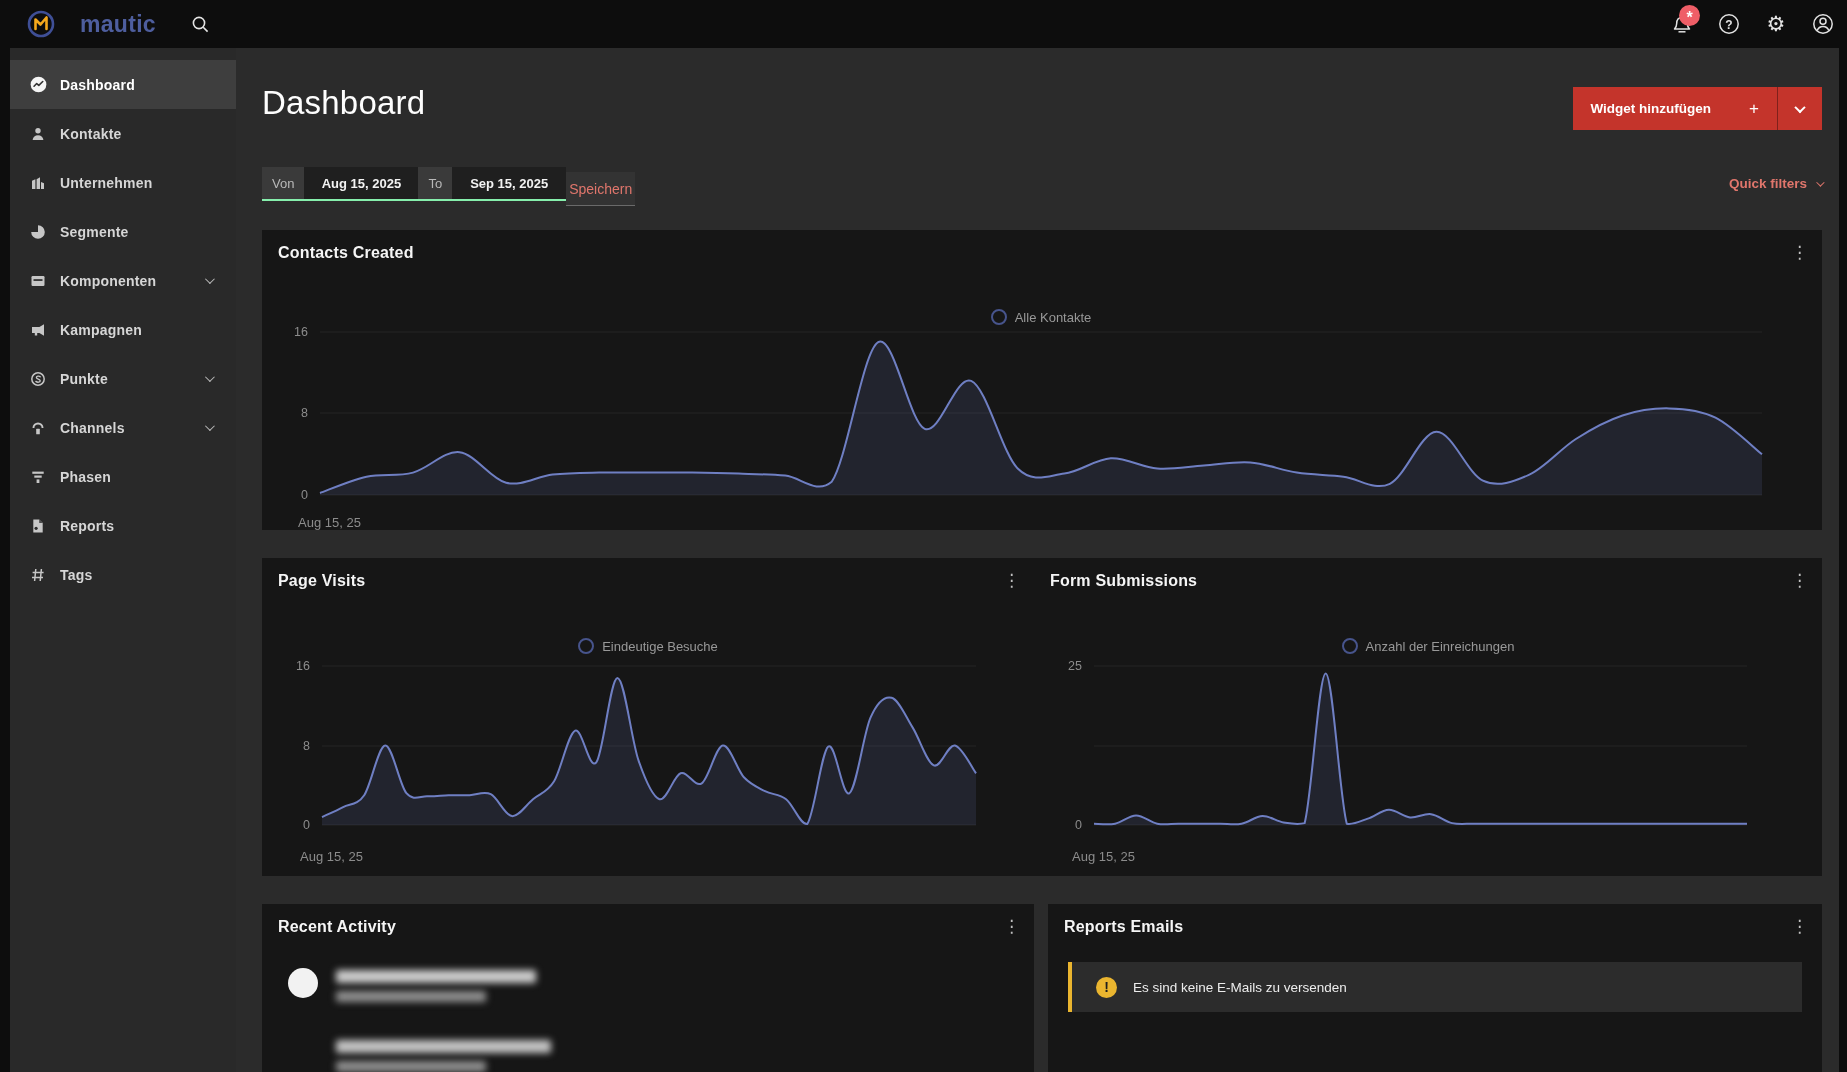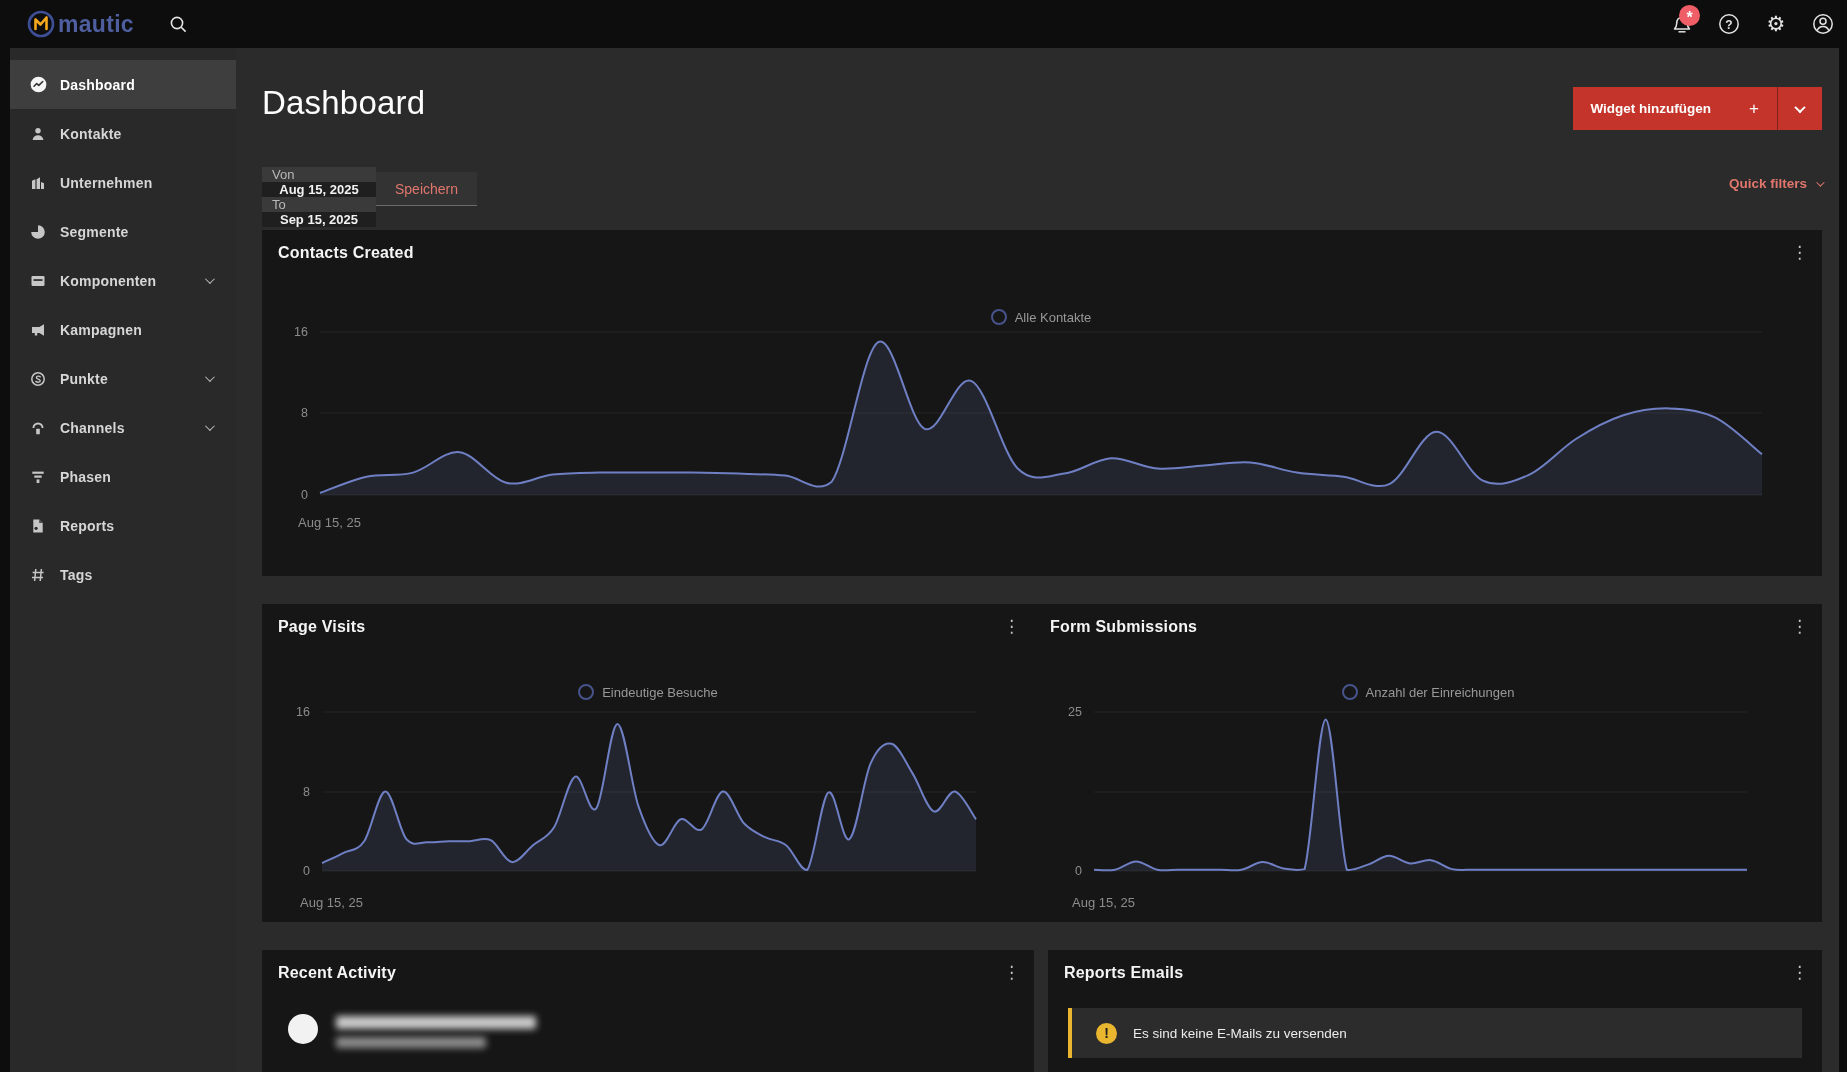--- a/index.html
+++ b/index.html
@@ -2,21 +2,21 @@
 <html><head>
 <meta charset="utf-8">
 <style>
   * { margin:0; padding:0; box-sizing:border-box; }
   html,body { width:1847px; height:1072px; overflow:hidden; background:#0d0d0d;
               font-family:"Liberation Sans","DejaVu Sans",sans-serif; }
 
   
   #topbar { position:absolute; left:0; top:0; width:1847px; height:48px; background:#0d0d0d;
             display:flex; align-items:center; z-index:10; }
-  #brand { display:flex; align-items:center; gap:3px; margin-left:27px; cursor:pointer; }
+  #brand { display:flex; align-items:center; gap:25px; margin-left:27px; cursor:pointer; }
   #brand-text { color:#4e5e9e; font-size:23px; font-weight:700; letter-spacing:.3px; }
   #search-btn { margin-left:32px; width:26px; height:26px; display:flex; align-items:center; justify-content:center; cursor:pointer; }
   #topbar-right { margin-left:auto; margin-right:12px; display:flex; align-items:center; gap:23px; }
   .top-ico { position:relative; width:24px; height:24px; display:flex; align-items:center; justify-content:center;
              color:#e2e2e2; cursor:pointer; }
   #badge { position:absolute; top:-7px; left:9px; min-width:21px; height:21px; border-radius:50%;
            background:#ef5e67; color:#fff; font-size:16px; font-weight:700; line-height:25px;
            text-align:center; }
   .gear-glyph { font-family:"DejaVu Sans",sans-serif; font-size:21px; line-height:22px; }
 
@@ -43,39 +43,39 @@
   #add-widget { display:flex; height:43px; margin-top:3px; cursor:pointer; }
   #aw-main { background:#c4342b; color:#ffffff; display:flex; align-items:center; gap:38px;
              padding:0 18px 0 17px; font-size:13.5px; font-weight:700; }
   #aw-plus { font-size:17px; font-weight:400; }
   #aw-caret { background:#c4342b; width:45px; border-left:1px solid rgba(0,0,0,.35);
               display:flex; align-items:center; justify-content:center; }
   .caret-down { width:8px; height:8px; border-right:2px solid #fff; border-bottom:2px solid #fff;
                 transform:rotate(45deg) translate(-1px,-1px); }
 
   #filter-row { margin-top:37px; display:flex; align-items:flex-start; justify-content:space-between; height:42px; }
-  #date-group { display:flex; height:34px; border-bottom:6px solid #86efac;flex-direction:column; }
+  #date-group { display:flex; height:34px; border-bottom:2px solid #86efac; }
   .dg-label { background:#3a3a3a; color:#b8b8b8; font-size:13px; display:flex; align-items:center; padding:0 10px; }
   .dg-input { background:#1f1f1f; border:none; outline:none; color:#f2f2f2; font-size:13px; font-weight:700;
               font-family:inherit; text-align:center; }
   #from-input { width:114px; } #to-input { width:114px; }
   #save-btn { background:#333333; border:none; color:#e0766c; font-size:14px; font-family:inherit;
-              height:34px; margin-top:5px; padding:0 19px; border-bottom:1px solid #6a6a6a; cursor:pointer; }
+              height:34px; margin-top:5px; padding:0 3px; border-bottom:1px solid #6a6a6a; cursor:pointer; }
   #quick-filters { display:flex; align-items:center; gap:9px; color:#e0766c; font-size:13.5px; font-weight:700;
                    margin-top:9px; cursor:pointer; }
   .qf-chev { width:6px; height:6px; border-right:1.7px solid #e0766c; border-bottom:1.7px solid #e0766c;
              transform:rotate(45deg) translateY(-2px); }
 
   
   .card { position:relative; background:#161616; }
   .card-head { position:absolute; top:14px; left:16px; right:14px; display:flex;
                justify-content:space-between; align-items:flex-start; z-index:3; }
   .card-title { color:#f5f5f5; font-size:16px; font-weight:700; letter-spacing:.2px; }
   .kebab { color:#c0c0c0; font-size:17px; line-height:17px; cursor:pointer; font-family:"DejaVu Sans",sans-serif; }
-  #card-contacts { margin-top:21px; height:346px; }
+  #card-contacts { margin-top:21px; height:300px; }
   #row2 { margin-top:28px; display:grid; grid-template-columns:772px 1fr; gap:0; }
   #row2 .card { height:318px; }
   #row3 { margin-top:28px; display:grid; grid-template-columns:772px 1fr; gap:14px; }
   #row3 .card { height:320px; }
 
   .chart { position:absolute; inset:0; z-index:1; }
   .chart svg { display:block; }
   .legend { position:absolute; display:flex; align-items:center; justify-content:center; gap:8px; z-index:2; cursor:pointer; }
   .lg-r1 { top:79px; left:58px; right:60px; }
   .lg-r2 { top:80px; left:60px; right:60px; }

